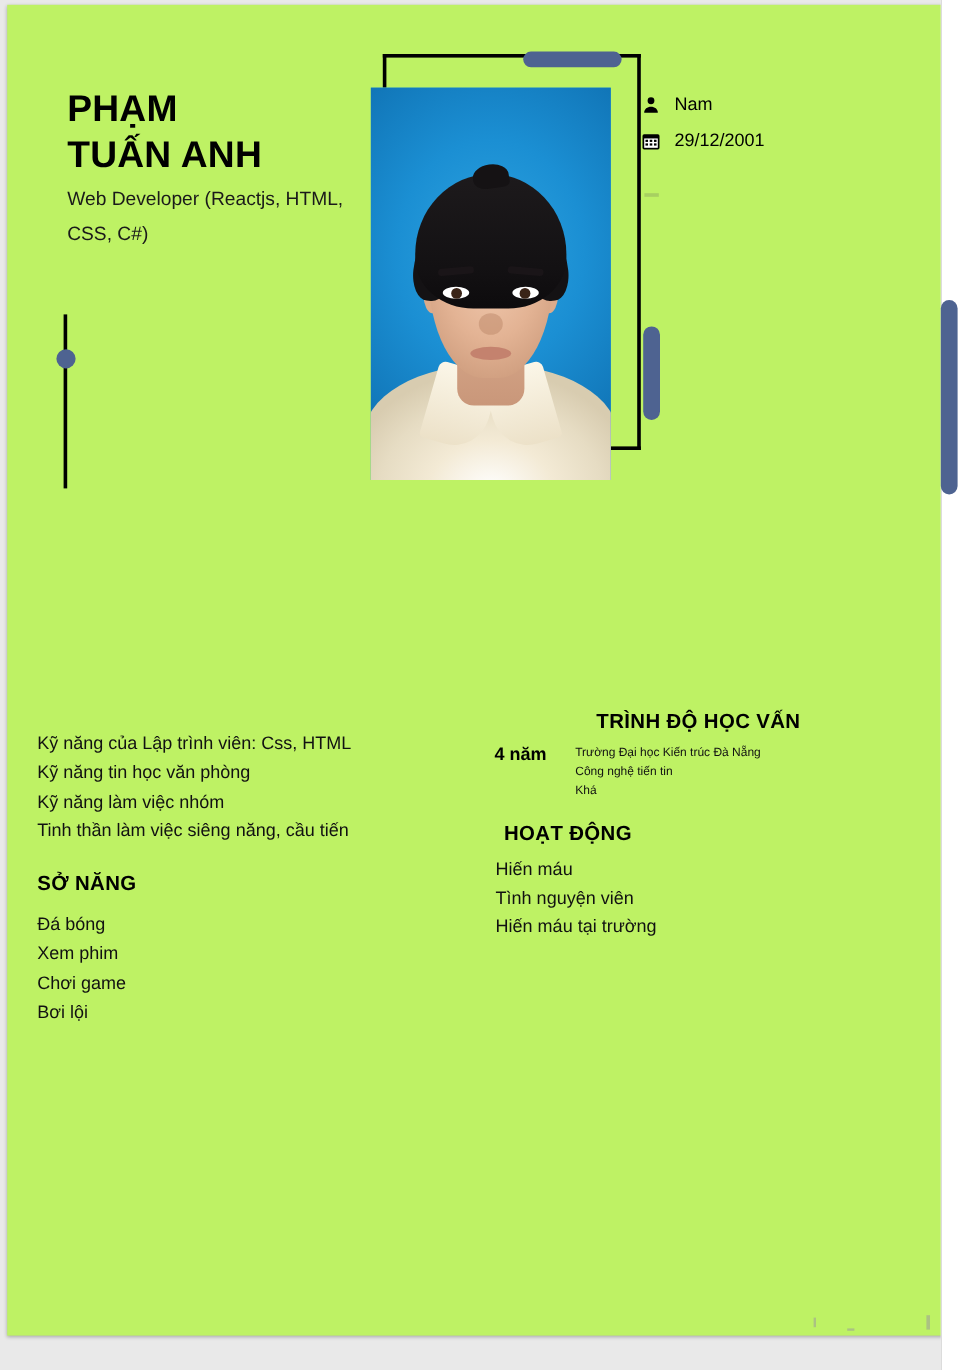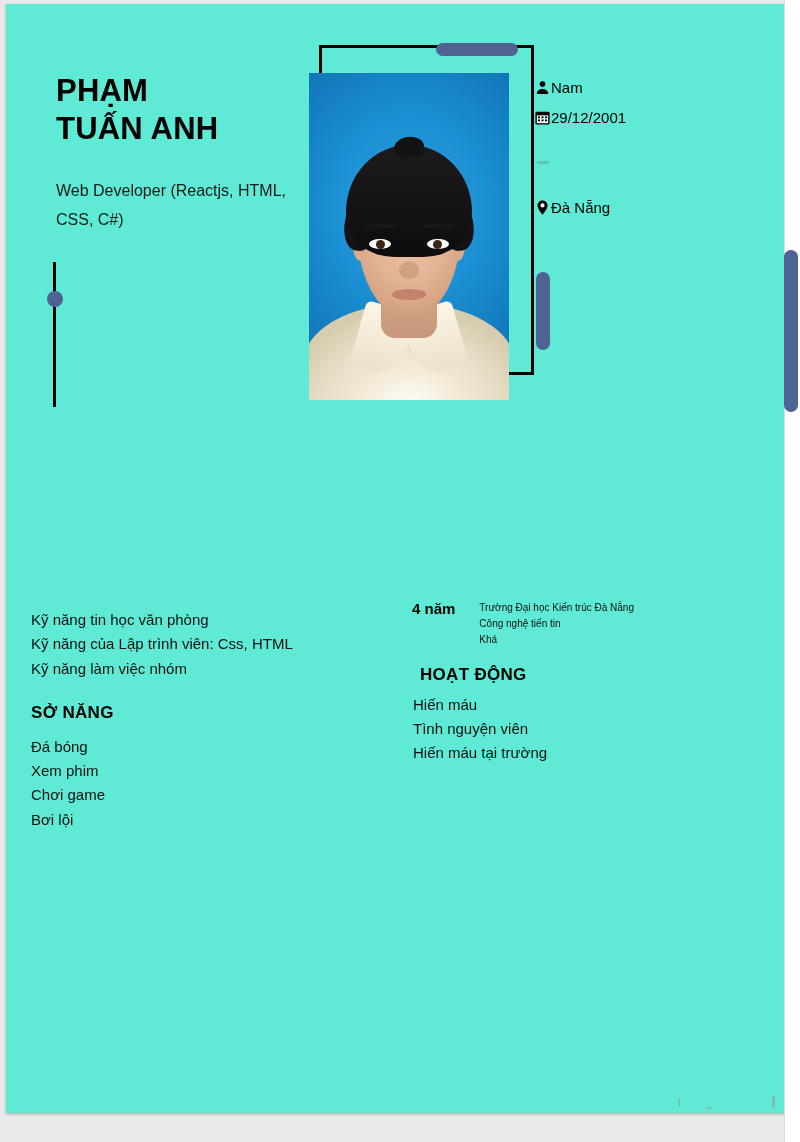--- a/index.html
+++ b/index.html
@@ -19,21 +19,21 @@
     height: 1142px;
   }
 
   
   .page {
     position: absolute;
     left: 6px;
     top: 4px;
     width: 782px;
     height: 1109px;
-    background: #5eead4;
+    background: #bef264;
     box-shadow: 0 1px 3px rgba(0,0,0,0.28);
     overflow: hidden;
   }
 
   
   .deco { position: absolute; background: #000000; }
 
   
   .deco-top-bar   { left: 313px; top: 41px;  width: 215px; height: 3px; }
   
@@ -64,21 +64,21 @@
   
   .name-block { position: absolute; left: 50px; top: 68px; width: 250px; }
   .name-line {
     font-size: 31px;
     font-weight: bold;
     color: #000000;
     line-height: 1.22;
     letter-spacing: 0.2px;
   }
   .job-title {
-    margin-top: 28px;
+    margin-top: 4px;
     font-size: 16px;
     color: #1a1a1a;
     line-height: 1.85;
   }
 
   
   .photo {
     position: absolute;
     left: 303px; top: 69px;
     width: 200px; height: 327px;
@@ -170,20 +170,21 @@
     position: absolute; left: 50%; top: 216px; transform: translateX(-50%);
     width: 34px; height: 11px;
     background: #c4826e; border-radius: 50%;
   }
 
   
   .contact { position: absolute; left: 528px; top: 68px; width: 230px; }
   .contact-row {
     display: flex;
     align-items: center;
+    gap: 11px;
     height: 30px;
     margin-bottom: 0px;
   }
   .contact-row .ctext { font-size: 15px; color: #000; }
   .icon { width: 17px; height: 19px; flex: 0 0 17px; display:block; }
   .contact-row.spacer-row { height: 60px; }
   .ghost { opacity: 0.22; }
 
   
   .col-left  { position: absolute; left: 25px;  top: 592px; width: 330px; }
@@ -299,55 +300,50 @@
             <rect x="15.5" y="14.8" width="3" height="2.6"></rect>
           </g>
         </svg>
         <span class="ctext">29/12/2001</span>
       </div>
 
       <div class="contact-row spacer-row">
         <span class="ghost" style="display:block;width:12px;height:3px;background:#555;margin-left:3px;"></span>
       </div>
 
-      <div class="contact-row">
-        <svg class="icon" viewBox="0 0 24 24">
-          <path d="M12 2C8.1 2 5 5.1 5 9c0 5.2 7 13 7 13s7-7.8 7-13c0-3.9-3.1-7-7-7z" fill="#000"></path>
-          <circle cx="12" cy="9" r="2.9" fill="#fff"></circle>
-        </svg>
-        <span class="ctext">Đà Nẵng</span>
-      </div>
 
     </div>
 
     <div class="col-left">
 
       <section>
         <ul class="items">
+          <li>Kỹ năng của Lập trình viên: Css, HTML</li>
           <li>Kỹ năng tin học văn phòng</li>
-          <li>Kỹ năng của Lập trình viên: Css, HTML</li>
           <li>Kỹ năng làm việc nhóm</li>
+          <li>Tinh thần làm việc siêng năng, cầu tiến</li>
         </ul>
       </section>
 
       <section style="margin-top:22px;">
         <h2 class="sec-title">SỞ NĂNG</h2>
         <ul class="items">
           <li>Đá bóng</li>
           <li>Xem phim</li>
           <li>Chơi game</li>
           <li>Bơi lội</li>
         </ul>
       </section>
 
     </div>
 
     <div class="col-right">
 
       <section>
+        <h2 class="sec-title centered">TRÌNH ĐỘ HỌC VẤN</h2>
         <div class="edu-row">
           <div class="edu-dur">4 năm</div>
           <div class="edu-body">
             <div>Trường Đại học Kiến trúc Đà Nẵng</div>
             <div>Công nghệ tiến tin</div>
             <div>Khá</div>
           </div>
         </div>
       </section>
 

